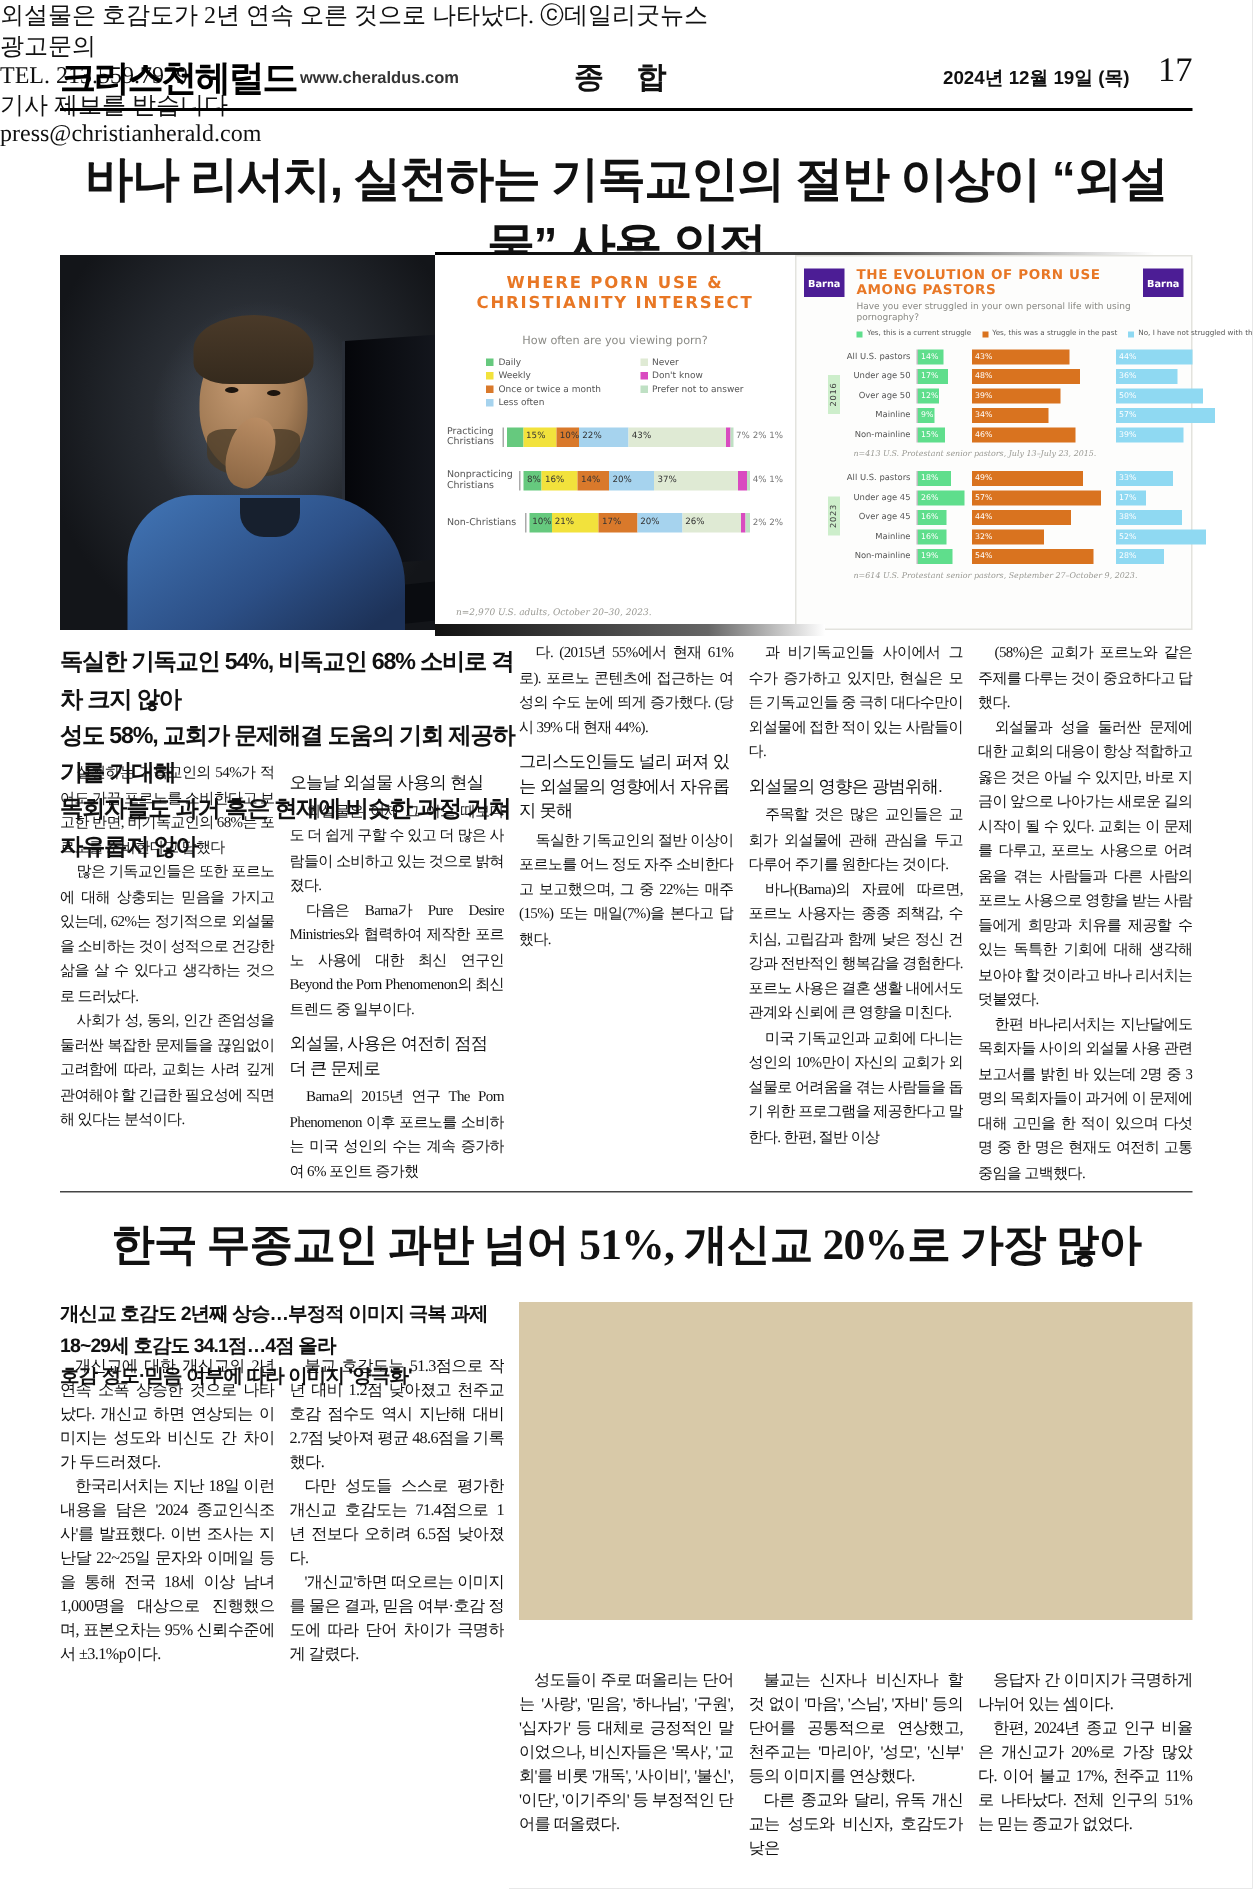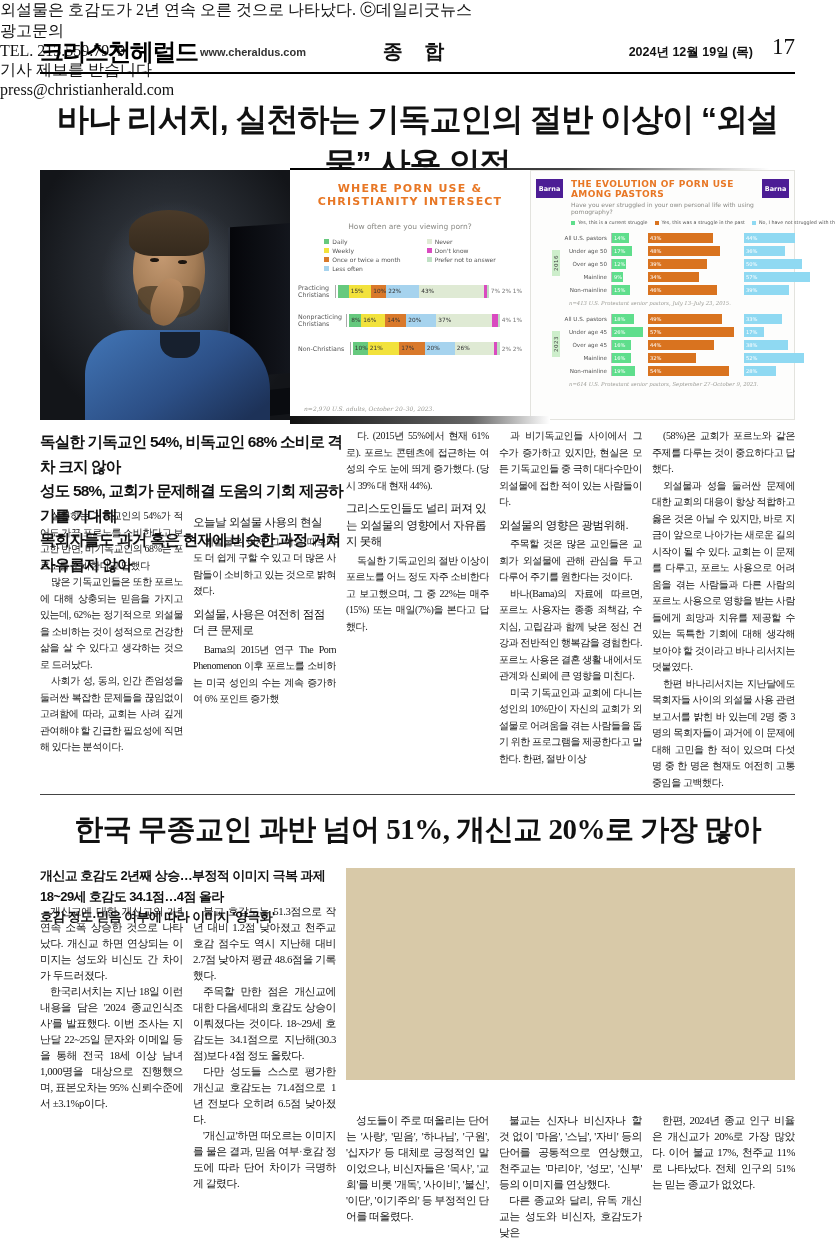--- a/index.html
+++ b/index.html
@@ -373,20 +373,21 @@
 
   <div class="a1-cols">
     <div class="col a1-col pad-top">
         <p class="col-para">실천하는 기독교인의 54%가 적어도 가끔 포르노를 소비한다고 보고한 반면, 비기독교인의 68%는 포르노를 소비한다고 답했다</p>
         <p class="col-para">많은 기독교인들은 또한 포르노에 대해 상충되는 믿음을 가지고 있는데, 62%는 정기적으로 외설물을 소비하는 것이 성적으로 건강한 삶을 살 수 있다고 생각하는 것으로 드러났다.</p>
         <p class="col-para">사회가 성, 동의, 인간 존엄성을 둘러싼 복잡한 문제들을 끊임없이 고려함에 따라, 교회는 사려 깊게 관여해야 할 긴급한 필요성에 직면해 있다는 분석이다.</p>
       </div>
     <div class="col a1-col pad-top">
         <h4 class="col-subhead">오늘날 외설물 사용의 현실</h4>
         <p class="col-para">외설물은 이제 그 어느 때보다도 더 쉽게 구할 수 있고 더 많은 사람들이 소비하고 있는 것으로 밝혀졌다.</p>
+        <p class="col-para">다음은 Barna가 Pure Desire Ministries와 협력하여 제작한 포르노 사용에 대한 최신 연구인 Beyond the Porn Phenomenon의 최신 트렌드 중 일부이다.</p>
         <h4 class="col-subhead">외설물, 사용은 여전히 점점 더 큰 문제로</h4>
         <p class="col-para">Barna의 2015년 연구 The Porn Phenomenon 이후 포르노를 소비하는 미국 성인의 수는 계속 증가하여 6% 포인트 증가했</p>
       </div>
     <div class="col a1-col">
         <p class="col-para">다. (2015년 55%에서 현재 61%로). 포르노 콘텐츠에 접근하는 여성의 수도 눈에 띄게 증가했다. (당시 39% 대 현재 44%).</p>
         <h4 class="col-subhead">그리스도인들도 널리 퍼져 있는 외설물의 영향에서 자유롭지 못해</h4>
         <p class="col-para">독실한 기독교인의 절반 이상이 포르노를 어느 정도 자주 소비한다고 보고했으며, 그 중 22%는 매주(15%) 또는 매일(7%)을 본다고 답했다.</p>
       </div>
     <div class="col a1-col">
         <p class="col-para">과 비기독교인들 사이에서 그 수가 증가하고 있지만, 현실은 모든 기독교인들 중 극히 대다수만이 외설물에 접한 적이 있는 사람들이다.</p>
@@ -428,32 +429,32 @@
     <span class="cap-text">외설물은 호감도가 2년 연속 오른 것으로 나타났다.</span>
     <span class="cap-credit">ⓒ데일리굿뉴스</span>
   </div>
 
   <div class="a2-col a2col" id="a2c1">
       <p class="col-para">개신교에 대한 개신교의 2년 연속 소폭 상승한 것으로 나타났다. 개신교 하면 연상되는 이미지는 성도와 비신도 간 차이가 두드러졌다.</p>
       <p class="col-para">한국리서치는 지난 18일 이런 내용을 담은 '2024 종교인식조사'를 발표했다. 이번 조사는 지난달 22~25일 문자와 이메일 등을 통해 전국 18세 이상 남녀 1,000명을 대상으로 진행했으며, 표본오차는 95% 신뢰수준에서 ±3.1%p이다.</p>
     </div>
   <div class="a2-col a2col" id="a2c2">
       <p class="col-para">불교 호감도는 51.3점으로 작년 대비 1.2점 낮아졌고 천주교 호감 점수도 역시 지난해 대비 2.7점 낮아져 평균 48.6점을 기록했다.</p>
-      <p class="col-para">주목할 만한 점은 개신교에 대한 다음세대의 호감도 상승이 이뤄졌다는 것이다. 18~29세 호감도는 34.1점으로 지난해(30.3점)보다 4점 정도 올랐다.</p>
       <p class="col-para">다만 성도들 스스로 평가한 개신교 호감도는 71.4점으로 1년 전보다 오히려 6.5점 낮아졌다.</p>
       <p class="col-para">'개신교'하면 떠오르는 이미지를 물은 결과, 믿음 여부·호감 정도에 따라 단어 차이가 극명하게 갈렸다.</p>
     </div>
   <div class="a2-col a2col" id="a2c3">
       <p class="col-para">성도들이 주로 떠올리는 단어는 '사랑', '믿음', '하나님', '구원', '십자가' 등 대체로 긍정적인 말이었으나, 비신자들은 '목사', '교회'를 비롯 '개독', '사이비', '불신', '이단', '이기주의' 등 부정적인 단어를 떠올렸다.</p>
     </div>
   <div class="a2-col a2col" id="a2c4">
       <p class="col-para">불교는 신자나 비신자나 할 것 없이 '마음', '스님', '자비' 등의 단어를 공통적으로 연상했고, 천주교는 '마리아', '성모', '신부' 등의 이미지를 연상했다.</p>
       <p class="col-para">다른 종교와 달리, 유독 개신교는 성도와 비신자, 호감도가 낮은</p>
     </div>
   <div class="a2-col a2col" id="a2c5">
+      <p class="col-para">응답자 간 이미지가 극명하게 나뉘어 있는 셈이다.</p>
       <p class="col-para">한편, 2024년 종교 인구 비율은 개신교가 20%로 가장 많았다. 이어 불교 17%, 천주교 11%로 나타났다. 전체 인구의 51%는 믿는 종교가 없었다.</p>
     </div>
 
   <div class="ads">
     <div class="ad-head1">광고문의</div>
     <div class="ad-body1">TEL. 213.559.7979</div>
     <div class="ad-head2">기사 제보를 받습니다</div>
     <div class="ad-body2">press@christianherald.com</div>
   </div>
 

